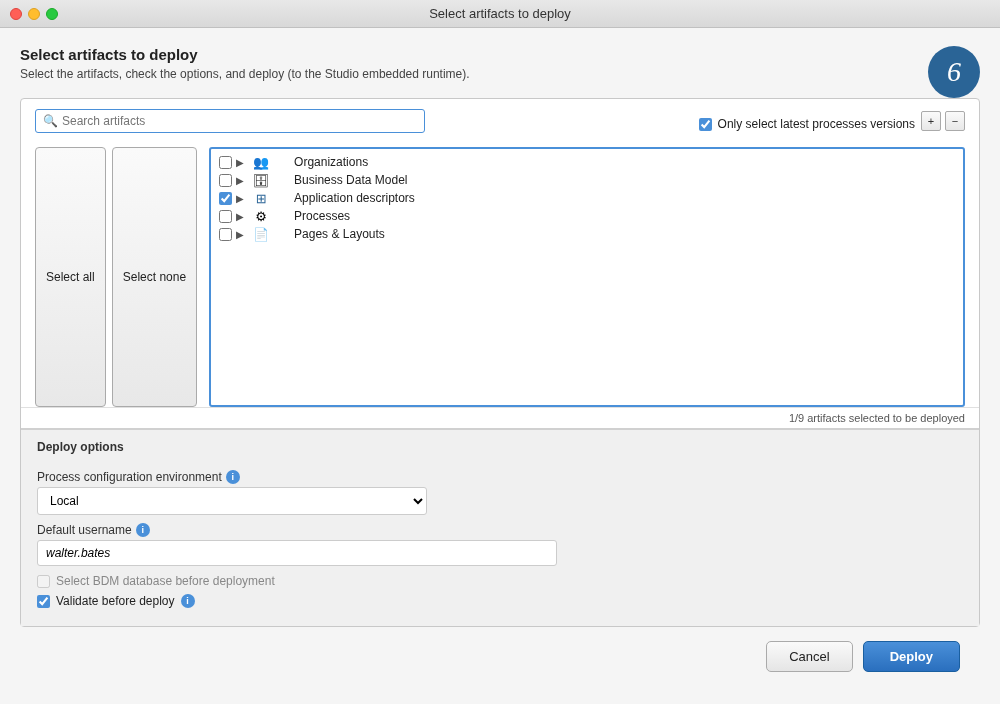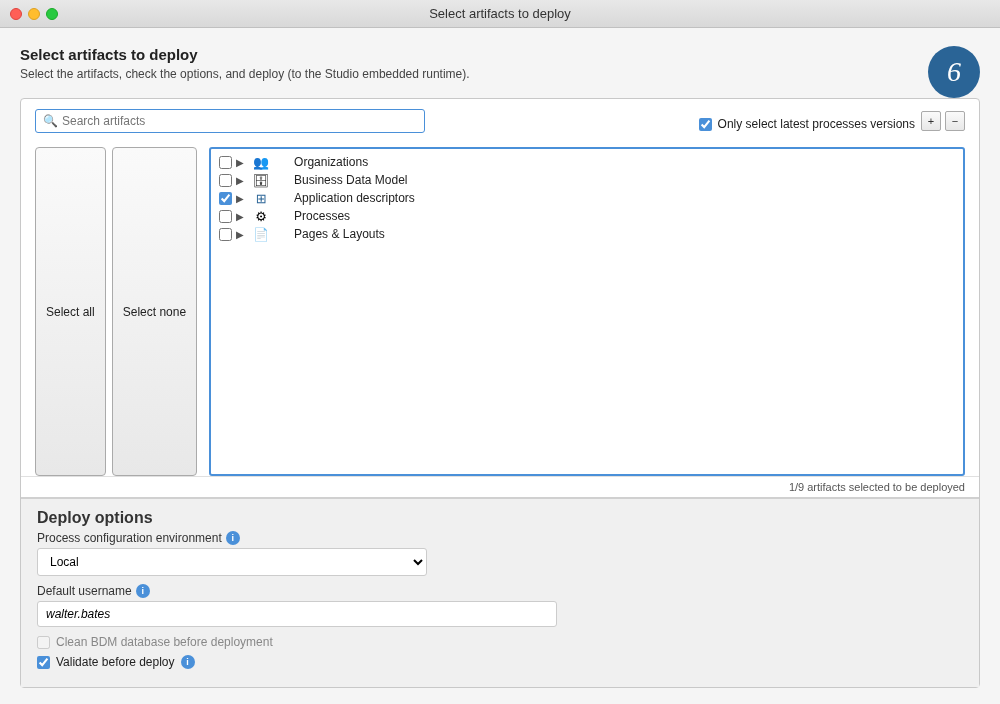--- a/index.html
+++ b/index.html
@@ -188,24 +188,24 @@
       font-size: 11px;
       color: #555;
       border-top: 1px solid #e0e0e0;
     }
     .deploy-options {
       padding: 10px 16px 12px 16px;
       background: #f0f0f0;
       border-top: 1px solid #d0d0d0;
     }
     .deploy-options-title {
-      font-size: 16px;
+      font-size: 12px;
       font-weight: 600;
       color: #333;
-      margin-bottom: 4px;
+      margin-bottom: 16px;
     }
     .field-row {
       margin-bottom: 8px;
     }
     .field-label {
       font-size: 12px;
       color: #333;
       margin-bottom: 3px;
       display: flex;
       align-items: center;
@@ -408,26 +408,30 @@
       <div class="field-row">
         <div class="field-label">
           <span>Default username</span>
           <span class="info-icon">i</span>
         </div>
         <input type="text" class="text-input" value="walter.bates" style="">
       </div>
 
       <div class="checkbox-row">
         <input type="checkbox" disabled="" style="">
-        <span>Clean BDM database before deployment</span>
+        <span>Select BDM database before deployment</span>
       </div>
 
       <div class="checkbox-row active">
         <input type="checkbox" checked="" style="">
         <span>Validate before deploy</span>
         <span class="info-icon">i</span>
       </div>
     </div>
 
   </div>
 
+  <div class="bottom-bar">
+    <button class="btn-cancel">Cancel</button>
+    <button class="btn-deploy">Deploy</button>
+  </div>
 
 </div>
 
 </body></html>

